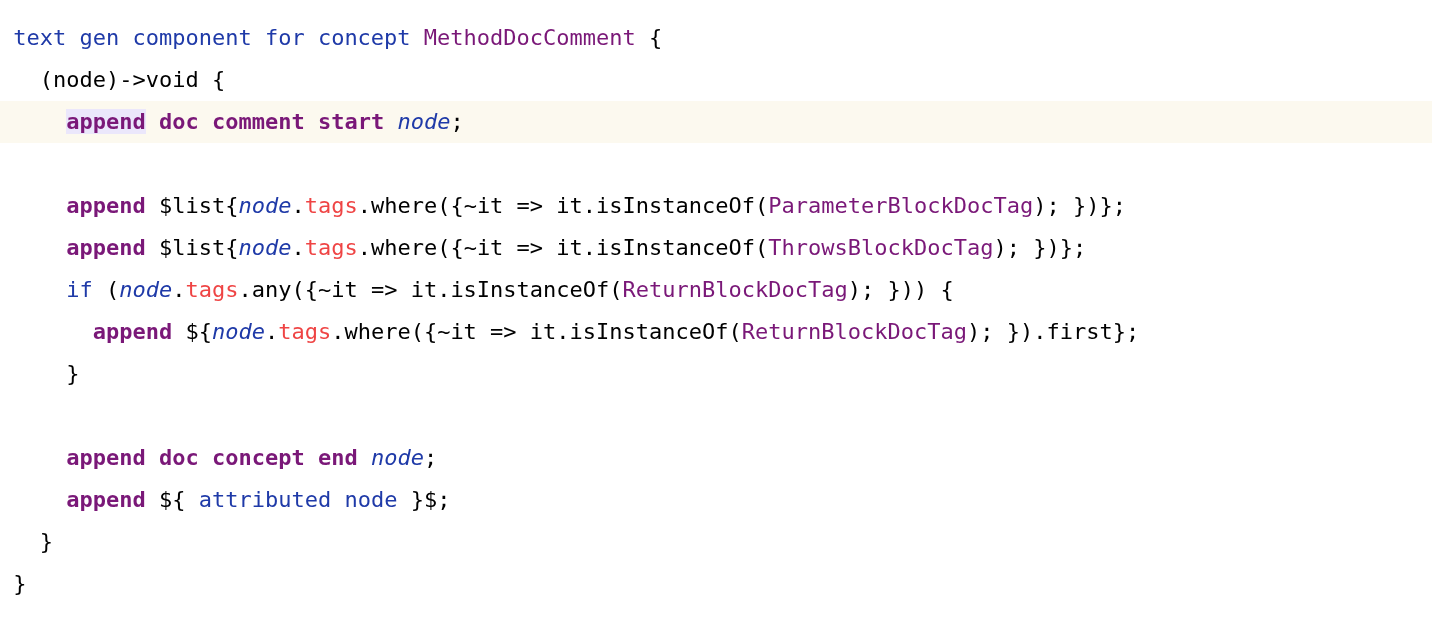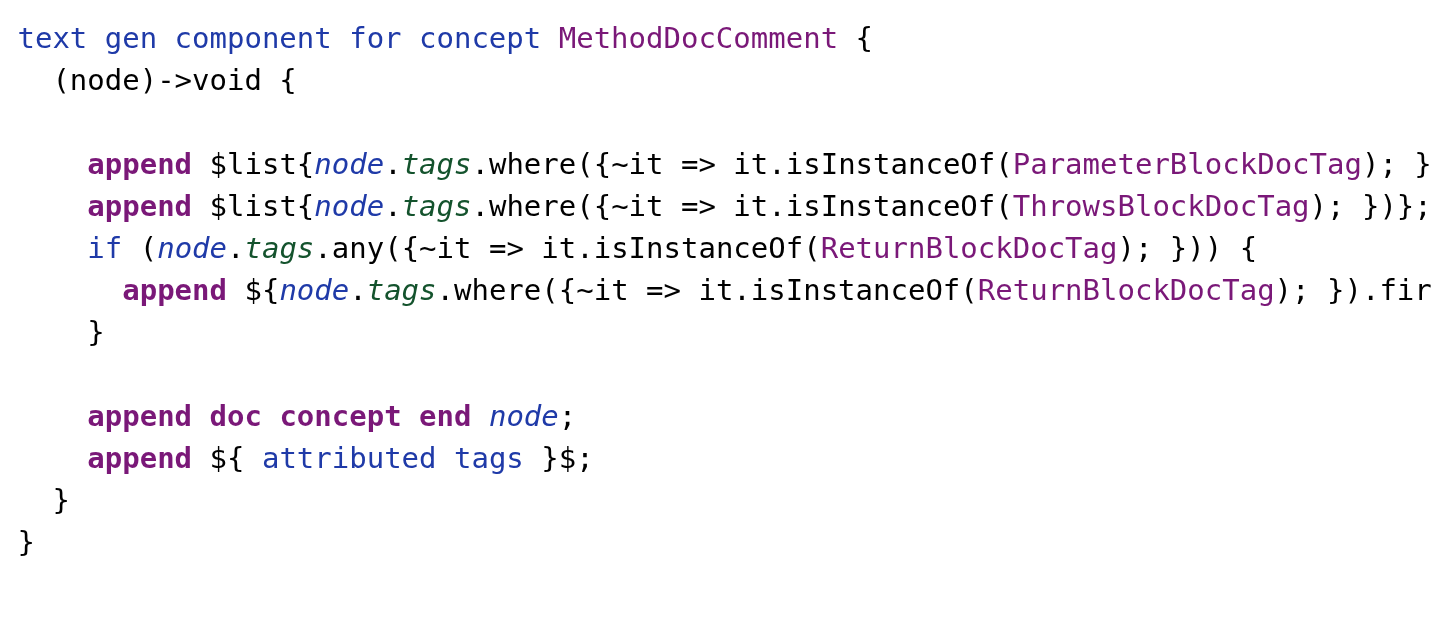--- a/index.html
+++ b/index.html
@@ -1,57 +1,58 @@
 <!DOCTYPE html>
 <html><head>
   <meta charset="utf-8">
   <style>
     html, body { margin: 0; padding: 0; background: #ffffff; }
     body { width: 1432px; height: 640px; overflow: hidden; position: relative; }
     .editor {
       position: absolute; left: 0; top: 17px; width: 1432px;
       font-family: "DejaVu Sans Mono", "Liberation Mono", monospace;
-      font-size: 29px;
+      font-size: 22px;
       color: #000000;
     }
     .line { height: 42px; line-height: 42px; white-space: pre; position: relative; }
     .line.current { background: #fcf9ef; }
     .line .caret-box { background: #ebe7fb; }
     .kw-blue { color: #1f3aa8; }
     .kw-purple { color: #7a1878; font-weight: bold; }
     .concept { color: #7a1878; }
     .param { color: #1f3aa8; font-style: italic; }
-    .prop { color: #14532d; font-style: italic; }
+    .prop { color: #ef4444; }
     .method { font-weight: normal; color: #000; }
     .plain { color: #000; }
   </style>
 </head>
 <body>
 
 <div class="editor">
 
   <div class="line"><span> </span><span class="kw-blue">text gen component for concept</span> <span class="concept">MethodDocComment</span> <span class="plain">{</span></div>
 
   <div class="line"><span>   </span><span class="plain">(node)-&gt;void {</span></div>
 
+  <div class="line current"><span>     </span><span class="kw-purple caret-box">append</span> <span class="kw-purple">doc comment start</span> <span class="param">node</span><span class="plain">;</span></div>
 
   <div class="line"></div>
 
   <div class="line"><span>     </span><span class="kw-purple">append</span> <span class="plain">$list{</span><span class="param">node</span><span class="plain">.</span><span class="prop">tags</span><span class="method">.where({~it =&gt; it.</span><span class="method">isInstanceOf</span><span class="plain">(</span><span class="concept">ParameterBlockDocTag</span><span class="plain">); })};</span></div>
 
   <div class="line"><span>     </span><span class="kw-purple">append</span> <span class="plain">$list{</span><span class="param">node</span><span class="plain">.</span><span class="prop">tags</span><span class="method">.where({~it =&gt; it.</span><span class="method">isInstanceOf</span><span class="plain">(</span><span class="concept">ThrowsBlockDocTag</span><span class="plain">); })};</span></div>
 
   <div class="line"><span>     </span><span class="kw-blue">if</span> <span class="plain">(</span><span class="param">node</span><span class="plain">.</span><span class="prop">tags</span><span class="method">.any({~it =&gt; it.</span><span class="method">isInstanceOf</span><span class="plain">(</span><span class="concept">ReturnBlockDocTag</span><span class="plain">); })) {</span></div>
 
   <div class="line"><span>       </span><span class="kw-purple">append</span> <span class="plain">${</span><span class="param">node</span><span class="plain">.</span><span class="prop">tags</span><span class="method">.where({~it =&gt; it.</span><span class="method">isInstanceOf</span><span class="plain">(</span><span class="concept">ReturnBlockDocTag</span><span class="plain">); }).</span><span class="method">first</span><span class="plain">};</span></div>
 
   <div class="line"><span>     </span><span class="plain">}</span></div>
 
   <div class="line"></div>
 
   <div class="line"><span>     </span><span class="kw-purple">append</span> <span class="kw-purple">doc concept end</span> <span class="param">node</span><span class="plain">;</span></div>
 
-  <div class="line"><span>     </span><span class="kw-purple">append</span> <span class="plain">${</span> <span class="kw-blue">attributed tags</span> <span class="plain">}$;</span></div>
+  <div class="line"><span>     </span><span class="kw-purple">append</span> <span class="plain">${</span> <span class="kw-blue">attributed node</span> <span class="plain">}$;</span></div>
 
   <div class="line"><span>   </span><span class="plain">}</span></div>
 
   <div class="line"><span> </span><span class="plain">}</span></div>
 </div>
 
 </body></html>

